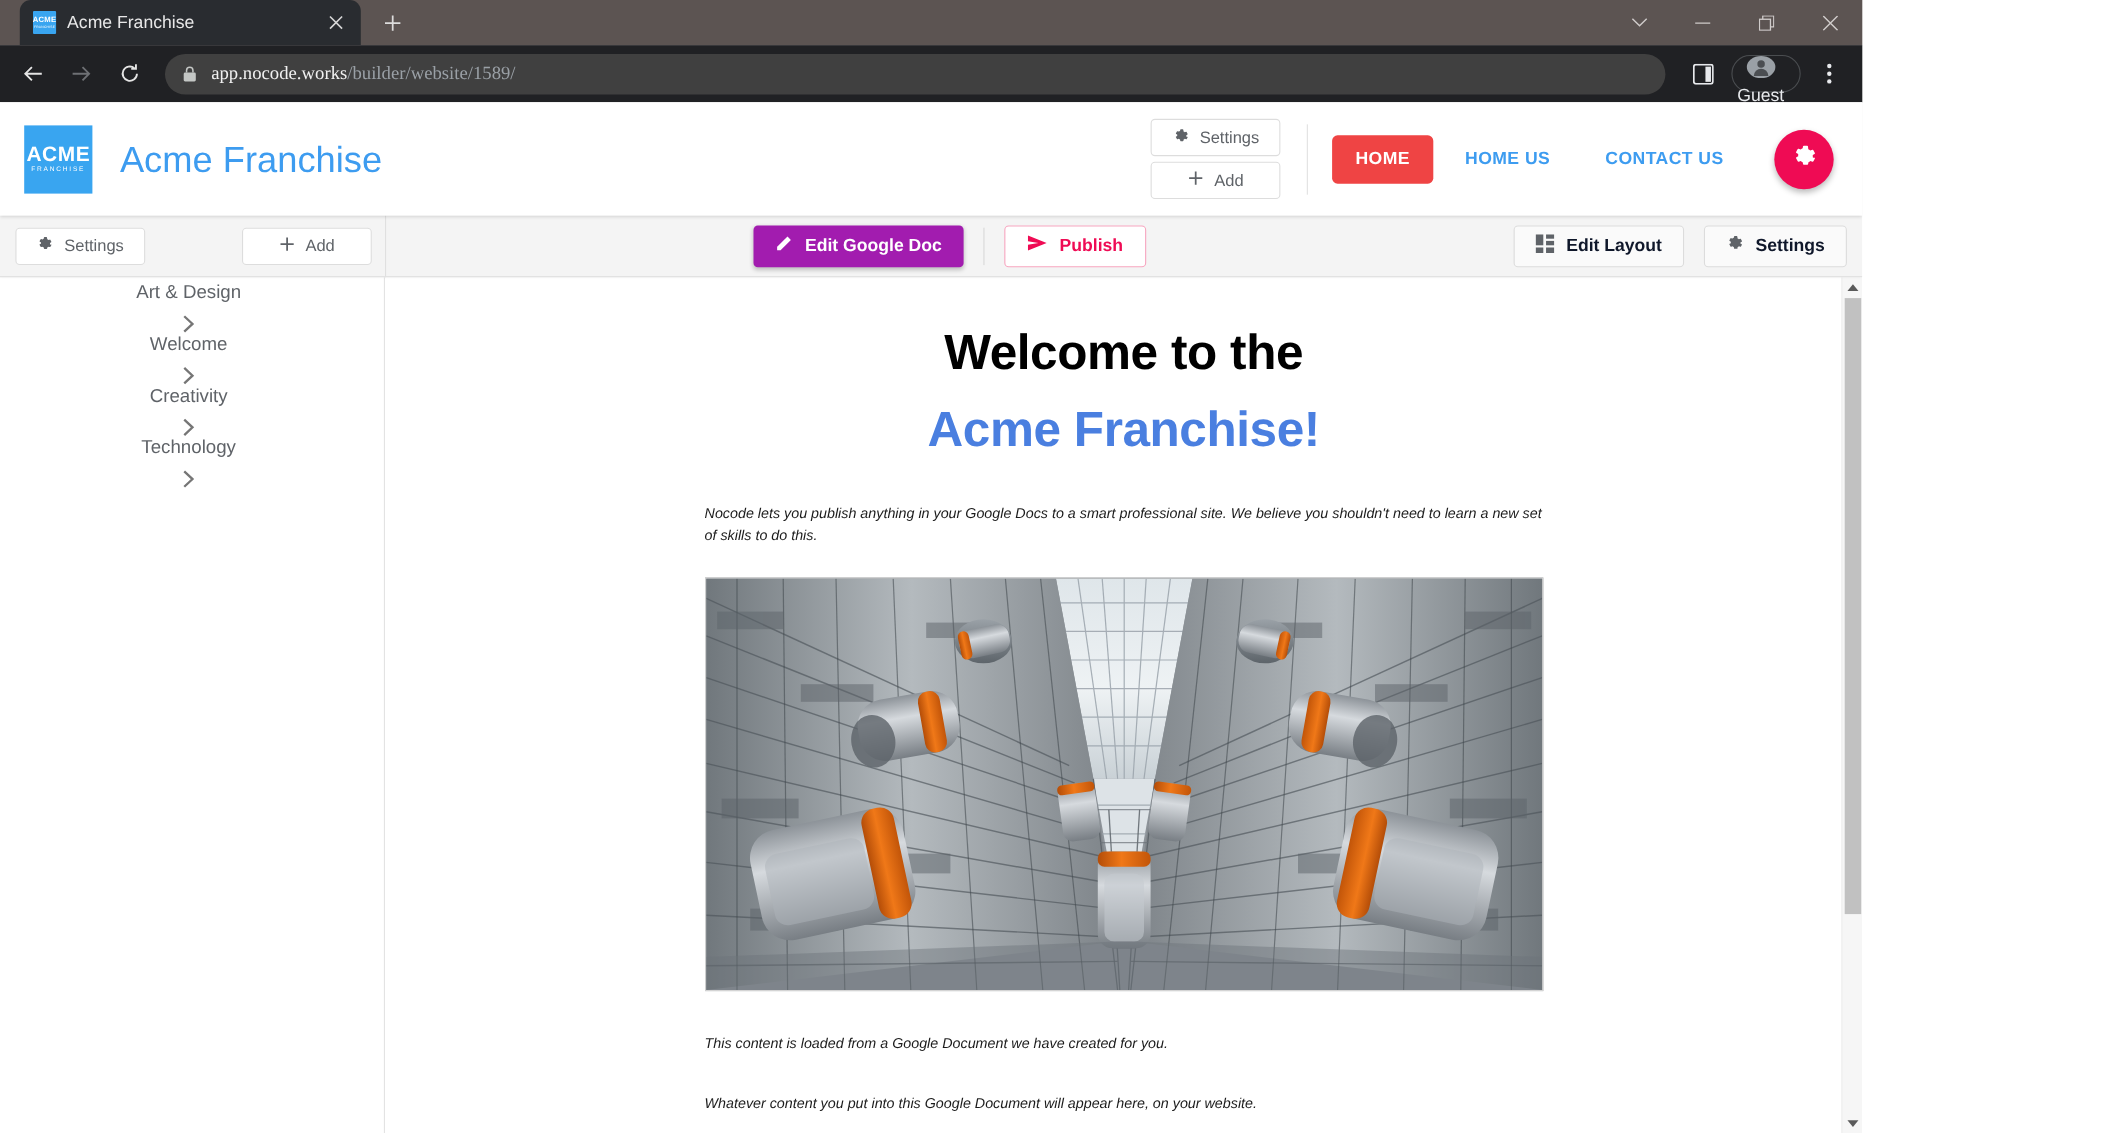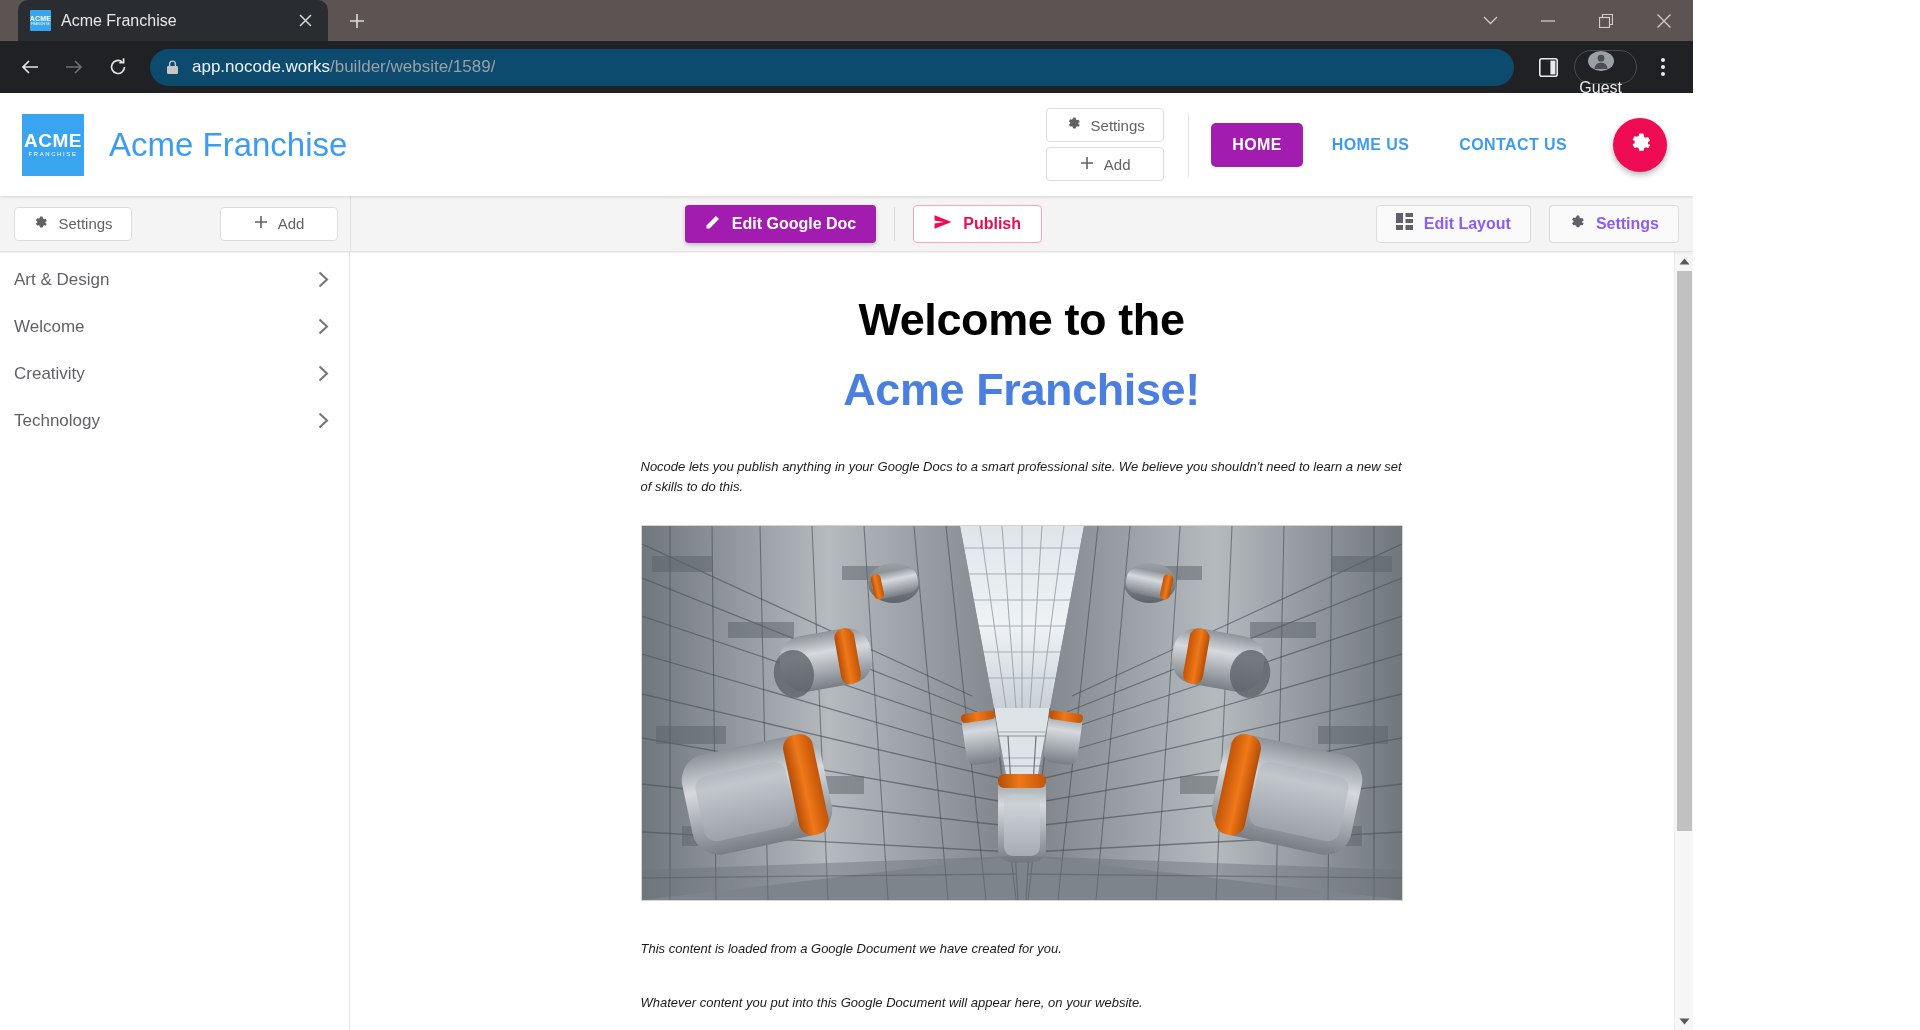--- a/index.html
+++ b/index.html
@@ -52,23 +52,23 @@
   .toolbar-browser {
     height: 52px; background: #202124; display: flex; align-items: center;
     padding: 0 10px; gap: 4px; flex: none;
   }
   .navbtn {
     width: 40px; height: 40px; border-radius: 50%;
     display: flex; align-items: center; justify-content: center; color: #e4e4e4;
   }
   .navbtn.disabled { color: #6e7074; }
   .omnibox {
-    flex: 1; height: 37px; background: #0c4a6e; border-radius: 19px;
+    flex: 1; height: 37px; background: #404040; border-radius: 19px;
     display: flex; align-items: center; padding: 0 16px; gap: 13px;
-    margin-left: 8px; margin-right: 10px; min-width: 0;
+    margin-left: 8px; margin-right: 10px; min-width: 0; font-family: Liberation Serif, serif;
   }
   .lock { color: #c4c7c5; flex: none; display: flex; }
   .url { font-size: 17px; white-space: nowrap; overflow: hidden; }
   .url .host { color: #f1f1f1; }
   .url .path { color: #9aa0a6; }
   .tb-right { display: flex; align-items: center; gap: 2px; }
   .icon-btn {
     width: 40px; height: 40px; border-radius: 50%;
     display: flex; align-items: center; justify-content: center; color: #e8eaed;
   }
@@ -106,21 +106,21 @@
     min-width: 118px; height: 34px; border: 1px solid #dddddd; border-radius: 4px;
     background: #fff; display: flex; align-items: center; justify-content: center; gap: 10px;
     color: #5f6368; font-size: 15px; padding: 0 14px;
   }
   .hdr-divider { width: 1px; height: 64px; background: #e2e2e2; margin: 0 22px 0 24px; }
   .nav { display: flex; align-items: center; gap: 8px; }
   .nav-item {
     color: #3d9cf0; font-size: 16px; font-weight: bold; letter-spacing: .4px;
     padding: 13px 21px; border-radius: 5px; white-space: nowrap;
   }
-  .nav-item.active { background: #a21caf; color: #fff; }
+  .nav-item.active { background: #ef4444; color: #fff; }
   .fab {
     width: 54px; height: 54px; border-radius: 50%; background: #ef0b54;
     display: flex; align-items: center; justify-content: center; margin-left: 25px;
     box-shadow: 0 3px 6px rgba(0,0,0,.28);
   }
 
   
   .builder-bar {
     height: 56px; background: #f4f4f4; display: flex; align-items: center;
     padding: 0 14px; flex: none; border-bottom: 1px solid #e0e0e0;
@@ -136,30 +136,30 @@
   }
   .btn-pink-outline {
     height: 38px; background: #fff; color: #ef0b54; border: 1px solid #f7a5bf; border-radius: 4px;
     display: flex; align-items: center; gap: 11px; padding: 0 20px; font-size: 16px; font-weight: bold;
   }
   .vsep { width: 1px; height: 34px; background: #d8d8d8; }
   .bb-right { display: flex; align-items: center; gap: 0; }
   .tb-ghost {
     height: 38px; border: 1px solid #dcdcdc; border-radius: 4px; background: #fafafa;
     display: flex; align-items: center; gap: 11px; padding: 0 19px;
-    color: #8b5cf6; font-size: 16px; font-weight: bold;
+    color: #0f172a; font-size: 16px; font-weight: bold;
   }
   .tb-gap { width: 18px; }
 
   
   .body-row { flex: 1; display: flex; min-height: 0; }
   .sidebar { width: 350px; background: #fff; border-right: 1px solid #e3e3e3; flex: none; padding-top: 4px; }
   .side-item {
     height: 47px; display: flex; align-items: center; padding: 0 20px 0 14px;
-    color: #5f6368; font-size: 17px; justify-content: space-between;
+    color: #5f6368; font-size: 17px; justify-content: space-between; flex-direction: column;
   }
   .chev { color: #9b9b9b; display: flex; }
 
   .content-wrap { flex: 1; position: relative; overflow: hidden; background: #fff; }
   .content { padding: 40px 60px 0 60px; }
   .doc { max-width: 762px; margin: 0 auto; }
   h1.doc-h {
     font-size: 45px; font-weight: bold; text-align: center; color: #000;
     line-height: 1.25; letter-spacing: -.4px;
   }

